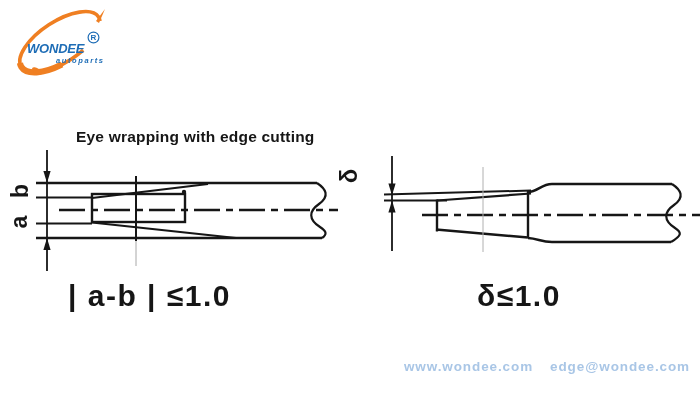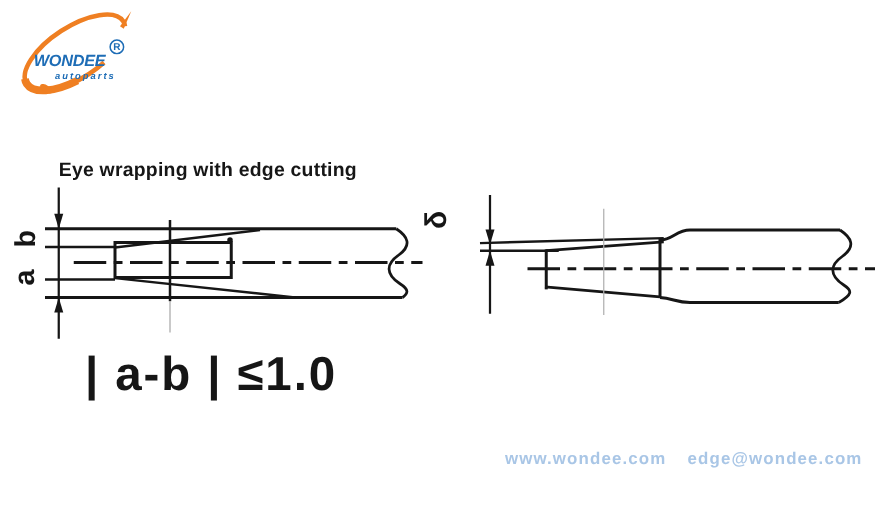--- a/index.html
+++ b/index.html
@@ -3,37 +3,37 @@
 <meta charset="utf-8">
 <style>
   html,body { margin:0; padding:0; background:#ffffff; }
   .page {
     position:relative; width:700px; height:404px; background:#ffffff;
     font-family:"Liberation Sans", sans-serif; overflow:hidden;
   }
   .abs { position:absolute; }
   .fig-title {
     position:absolute; font-size:15.5px; font-weight:bold; color:#161616;
-    letter-spacing:0.2px; white-space:nowrap;
+    letter-spacing:0.2px; white-space:nowrap;margin-left:29px;
   }
   .formula {
-    position:absolute; font-size:38px; font-weight:bold; color:#161616;
+    position:absolute; font-size:30px; font-weight:bold; color:#161616;
     letter-spacing:1.5px; white-space:nowrap;
   }
   .footer {
     position:absolute; top:359px; right:10px; display:flex; gap:17px;
     font-size:13.5px; font-weight:bold; letter-spacing:0.9px; white-space:nowrap;
   }
   .logo-wrap { position:absolute; left:0; top:0; width:160px; height:90px; }
   .brand {
     position:absolute; left:27px; top:41px; font-size:13px; font-weight:bold;
     font-style:italic; letter-spacing:-0.2px; white-space:nowrap;text-align:center;
   }
   .subbrand {
-    position:absolute; left:44px; top:56px; font-size:7.5px; font-weight:bold;
+    position:absolute; left:56px; top:56px; font-size:7.5px; font-weight:bold;
     font-style:italic; letter-spacing:1.6px; white-space:nowrap;
   }
   svg text.dimlabel { font-family:"Liberation Sans", sans-serif; font-weight:bold; fill:#161616; }
 </style>
 </head>
 <body>
 
 <div class="page">
 
   <div class="logo-wrap">
@@ -109,19 +109,20 @@
       <path d="M672,184 C681,190 685,197 674,205 C664,212 663,220 675,228 C682,232.5 682,235.5 671,242" stroke-width="2.2"></path>
 
       <line x1="422" y1="215" x2="701" y2="215" stroke-width="2.4" stroke-dasharray="26 6 7 6"></line>
       <line x1="483" y1="167" x2="483" y2="252" stroke="#b0b0b0" stroke-width="1"></line>
 
       <text class="dimlabel" font-size="24" text-anchor="middle" stroke="none" transform="translate(357,176) rotate(-90)">δ</text>
     </g>
   </svg>
 
   <div class="formula" style="left:68px; top:279px">| a-b | ≤1.0</div>
+  <div class="formula" style="left:477px; top:279px">δ≤1.0</div>
 
   <div class="footer" style="color:#a9c6e6">
     <span>www.wondee.com</span>
     <span>edge@wondee.com</span>
   </div>
 
 </div>
 
 </body></html>

